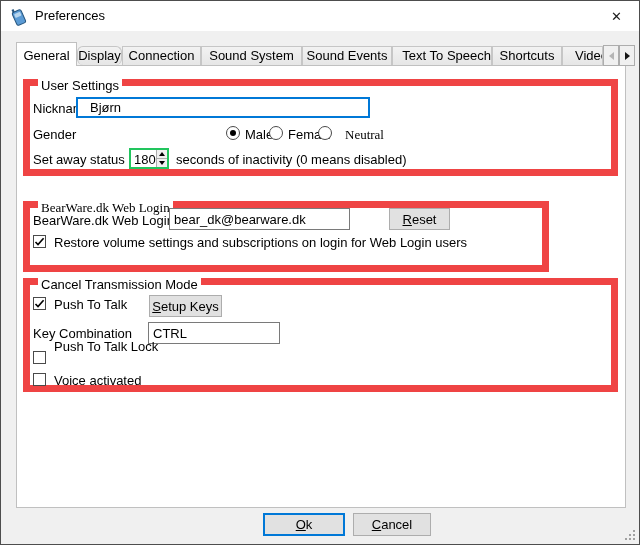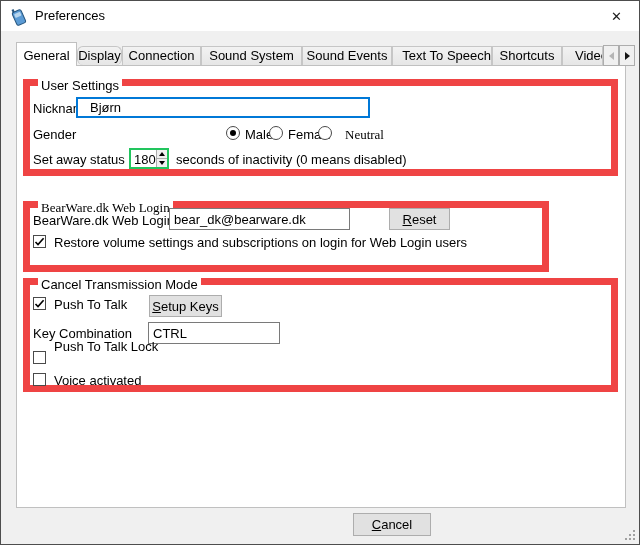--- a/index.html
+++ b/index.html
@@ -175,20 +175,23 @@
   <input class="text-input" style="left: 147px; top: 321px; width: 132px; height: 22px;" value="CTRL">
   <span class="checkbox" style="left:32px; top:350px;" data-checked="false">
     
   </span>
   <span class="lbl" style="left:53px; top:338px;">Push To Talk Lock</span>
   <span class="checkbox" style="left:32px; top:372px;" data-checked="false">
     
   </span>
   <span class="lbl" style="left:53px; top:372px;">Voice activated</span>
 
+  <div class="win-btn default" style="left:262px; top:512px; width:82px; height:23px;">
+    <span class="btn-label">Ok</span>
+  </div>
   <div class="win-btn" style="left:352px; top:512px; width:78px; height:23px;">
     <span class="btn-label">Cancel</span>
   </div>
 
   <svg class="resize-grip" width="12" height="12">
     <g fill="#a0a0a0">
       <rect x="9" y="1" width="2" height="2"></rect>
       <rect x="9" y="5" width="2" height="2"></rect>
       <rect x="9" y="9" width="2" height="2"></rect>
       <rect x="5" y="5" width="2" height="2"></rect>

